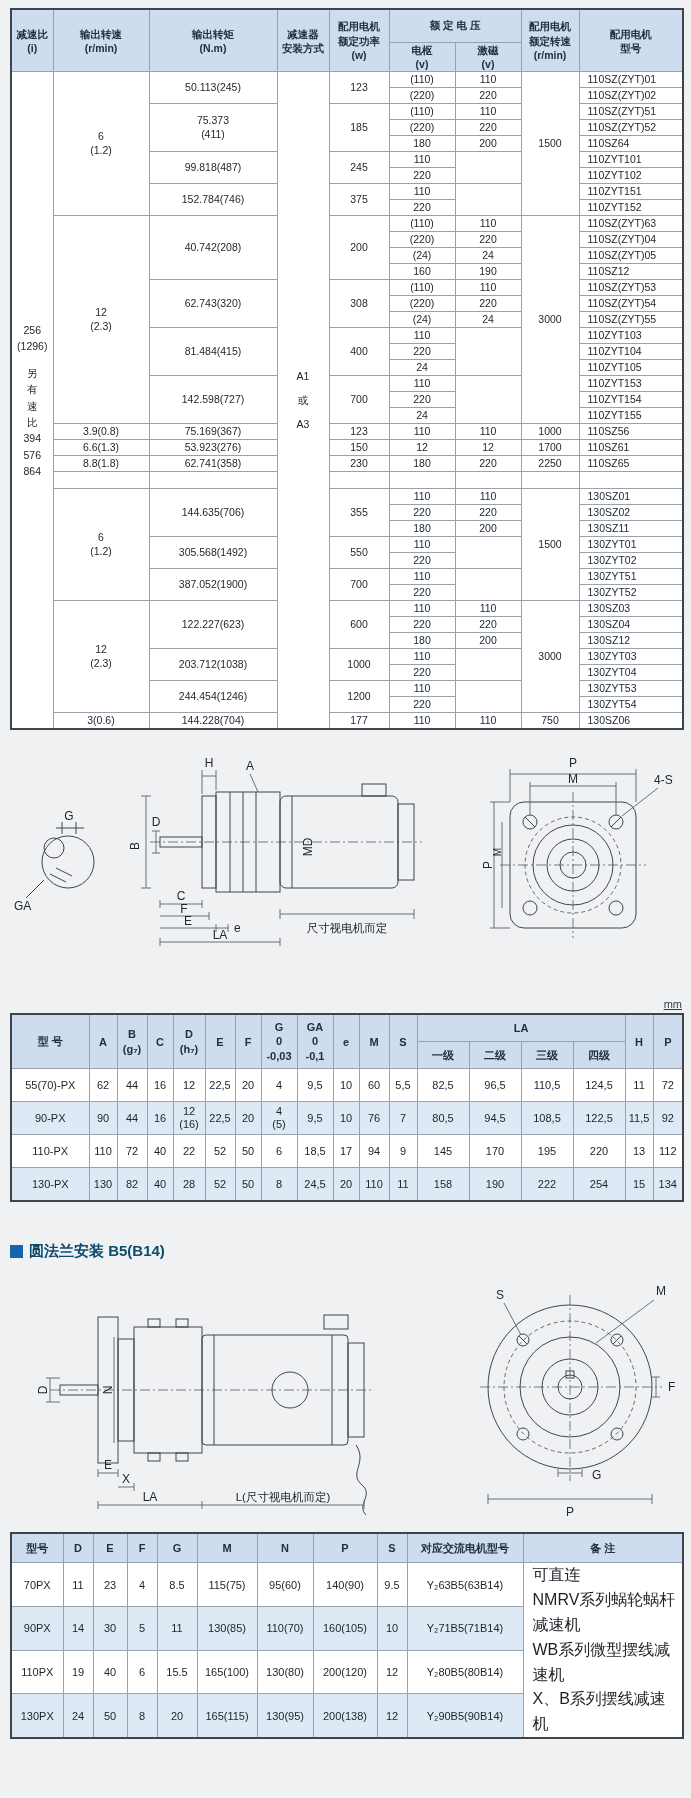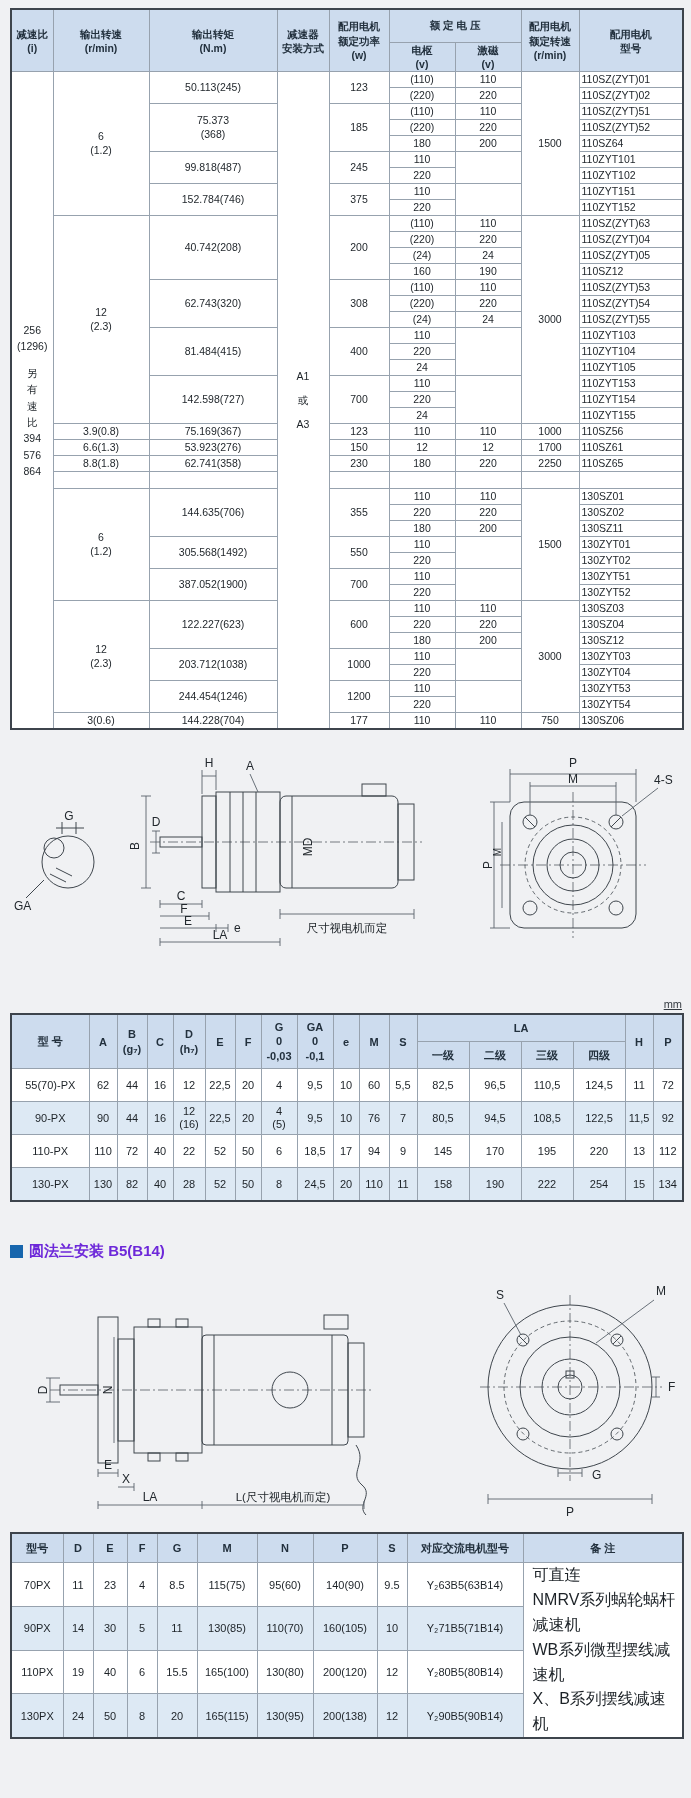--- a/index.html
+++ b/index.html
@@ -13,41 +13,41 @@
   table{border-collapse:collapse;table-layout:fixed;width:672px;background:#fff;}
   table.frame{border:2px solid #3d444c;}
   th,td{border:1px solid #97a2ae;font-size:10.5px;text-align:center;padding:0 2px;overflow:hidden;vertical-align:middle;}
   thead th{background:#cddcee;font-weight:bold;color:#22303d;}
   thead th div{line-height:1.35;}
 
   
   #mainTable td{height:15px;line-height:1.1;}
   #mainTable thead tr:first-child th{height:32px;}
   #mainTable thead tr:last-child th{height:28px;}
-  #mainTable td.col-model{text-align:left;padding-left:2px;}
+  #mainTable td.col-model{text-align:left;padding-left:8px;}
   #mainTable td div{line-height:1.3;}
   #mainTable td.col-ratio div{line-height:1.55;min-height:11px;}
   #mainTable td.col-mount div{line-height:2.3;}
   #mainTable tr.sep td{height:16px;}
 
   
   .mm-label{width:672px;text-align:right;font-size:11px;color:#343a40;margin:44px 0 3px 0;text-decoration:underline;}
   #dimTable td{height:32px;font-size:11px;}
   #dimTable thead th{height:26px;font-size:11px;}
   #dimTable td div{line-height:1.25;}
   tr.stripe td{background:#dde9f4;}
 
   
   #flangeTable td{height:35px;font-size:11px;}
   #flangeTable thead th{height:28px;font-size:11px;}
   #flangeTable td.remark{text-align:left;padding-left:9px;}
   #flangeTable td.remark div{line-height:1.55;font-size:16px;}
 
   .sec-title{margin:40px 0 6px 0;display:flex;align-items:center;gap:6px;
-    color:#6d28d9;font-weight:bold;font-size:15px;}
+    color:#0c4a6e;font-weight:bold;font-size:15px;}
   .sq{width:13px;height:13px;background:#1766ad;display:inline-block;}
 
   .drawing{margin-top:22px;}
   svg text{font-family:"Liberation Sans","DejaVu Sans",sans-serif;}
   .footer-note{font-size:12px;color:#2b3238;margin-top:10px;}
 </style>
 </head>
 <body>
 
 <div class="wrap">
@@ -140,21 +140,21 @@
           <td class="col-model">110SZ(ZYT)01</td>
         </tr>
         <tr>
           <td class="col-arm">(220)</td>
           <td class="col-exc">220</td>
           <td class="col-model">110SZ(ZYT)02</td>
         </tr>
         <tr>
           <td rowspan="3" class="col-torque">
             <div>75.373</div>
-            <div>(368)</div>
+            <div>(411)</div>
           </td>
           <td rowspan="3" class="col-power">185</td>
           <td class="col-arm">(110)</td>
           <td class="col-exc">110</td>
           <td class="col-model">110SZ(ZYT)51</td>
         </tr>
         <tr>
           <td class="col-arm">(220)</td>
           <td class="col-exc">220</td>
           <td class="col-model">110SZ(ZYT)52</td>

